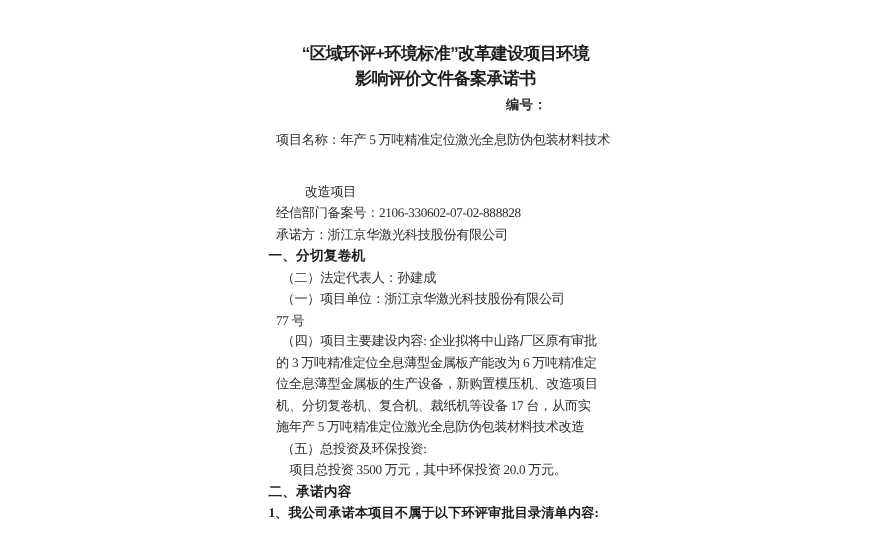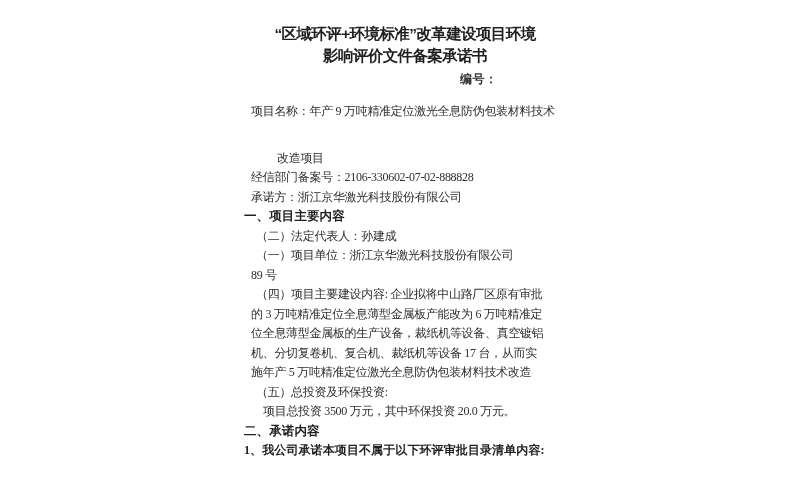--- a/index.html
+++ b/index.html
@@ -11,21 +11,21 @@
   html,body{background:#ffffff;}
   .canvas{
     position:relative;
     width:800px;height:490px;
     background:var(--paper);
     overflow:hidden;
     font-family:"Liberation Serif", serif;
   }
   .doc{
     position:absolute;
-    left:244px;top:0;
+    left:244px;top:16px;
     width:322px;height:404px;
   }
   .title{
     position:absolute;
     top:23px;left:0;right:0;
     text-align:center;
     font-family:"Liberation Sans", sans-serif;
     font-weight:bold;
     font-size:15.5px;
     line-height:22px;
@@ -77,31 +77,31 @@
 <body>
 
 <div class="canvas">
   <div class="doc">
     <div class="title">
       <div>“区域环评+环境标准”改革建设项目环境</div>
       <div>影响评价文件备案承诺书</div>
     </div>
     <div class="serial">编号：</div>
     <div class="body-lines">
-        <div class="line body">项目名称：年产 9 万吨精准定位激光全息防伪包装材料技术</div>
+        <div class="line body">项目名称：年产 5 万吨精准定位激光全息防伪包装材料技术</div>
         <div class="line hang">改造项目</div>
         <div class="line body">经信部门备案号：2106-330602-07-02-888828</div>
         <div class="line body">承诺方：浙江京华激光科技股份有限公司</div>
-        <div class="line sec">一、项目主要内容</div>
+        <div class="line sec">一、分切复卷机</div>
         <div class="line item">（二）法定代表人：孙建成</div>
         <div class="line item">（一）项目单位：浙江京华激光科技股份有限公司</div>
-        <div class="line body">89 号</div>
+        <div class="line body">77 号</div>
         <div class="line item">（四）项目主要建设内容: 企业拟将中山路厂区原有审批</div>
         <div class="line body">的 3 万吨精准定位全息薄型金属板产能改为 6 万吨精准定</div>
-        <div class="line body">位全息薄型金属板的生产设备，裁纸机等设备、真空镀铝</div>
+        <div class="line body">位全息薄型金属板的生产设备，新购置模压机、改造项目</div>
         <div class="line body">机、分切复卷机、复合机、裁纸机等设备 17 台，从而实</div>
         <div class="line body">施年产 5 万吨精准定位激光全息防伪包装材料技术改造</div>
         <div class="line item">（五）总投资及环保投资:</div>
         <div class="line inv">项目总投资 3500 万元，其中环保投资 20.0 万元。</div>
         <div class="line sec">二、承诺内容</div>
         <div class="line num">1、我公司承诺本项目不属于以下环评审批目录清单内容:</div>
       </div>
   </div>
 </div>
 

